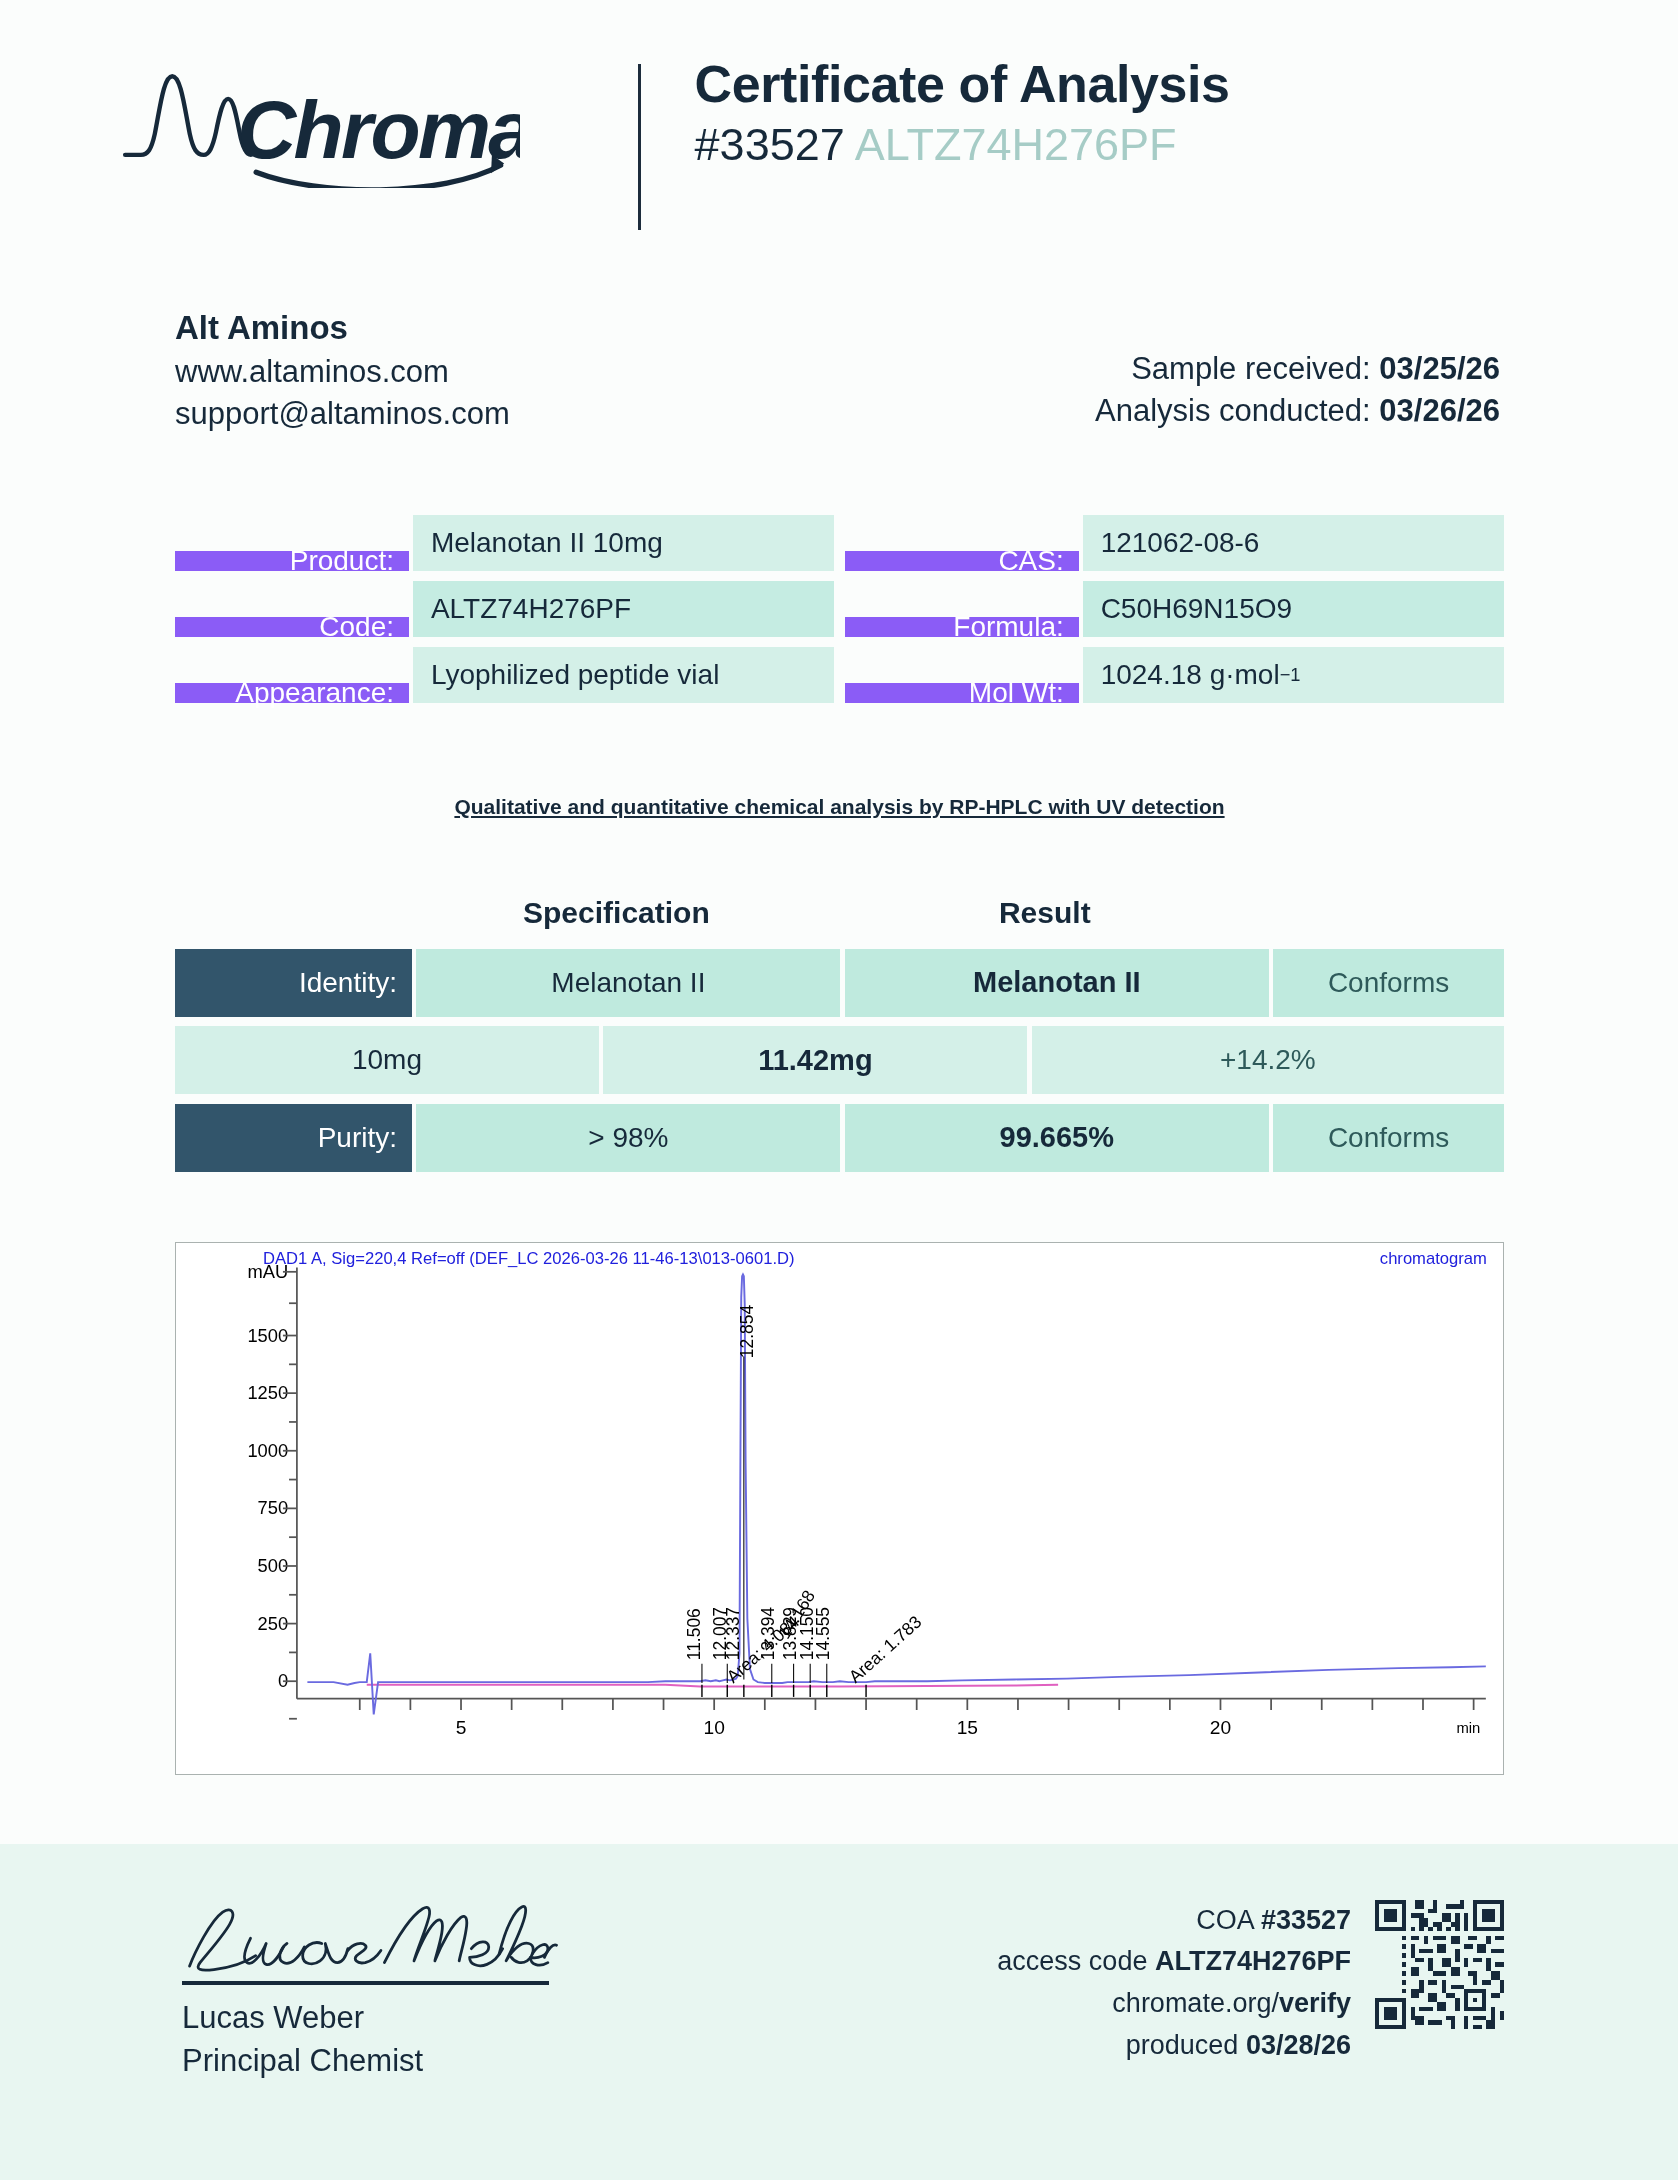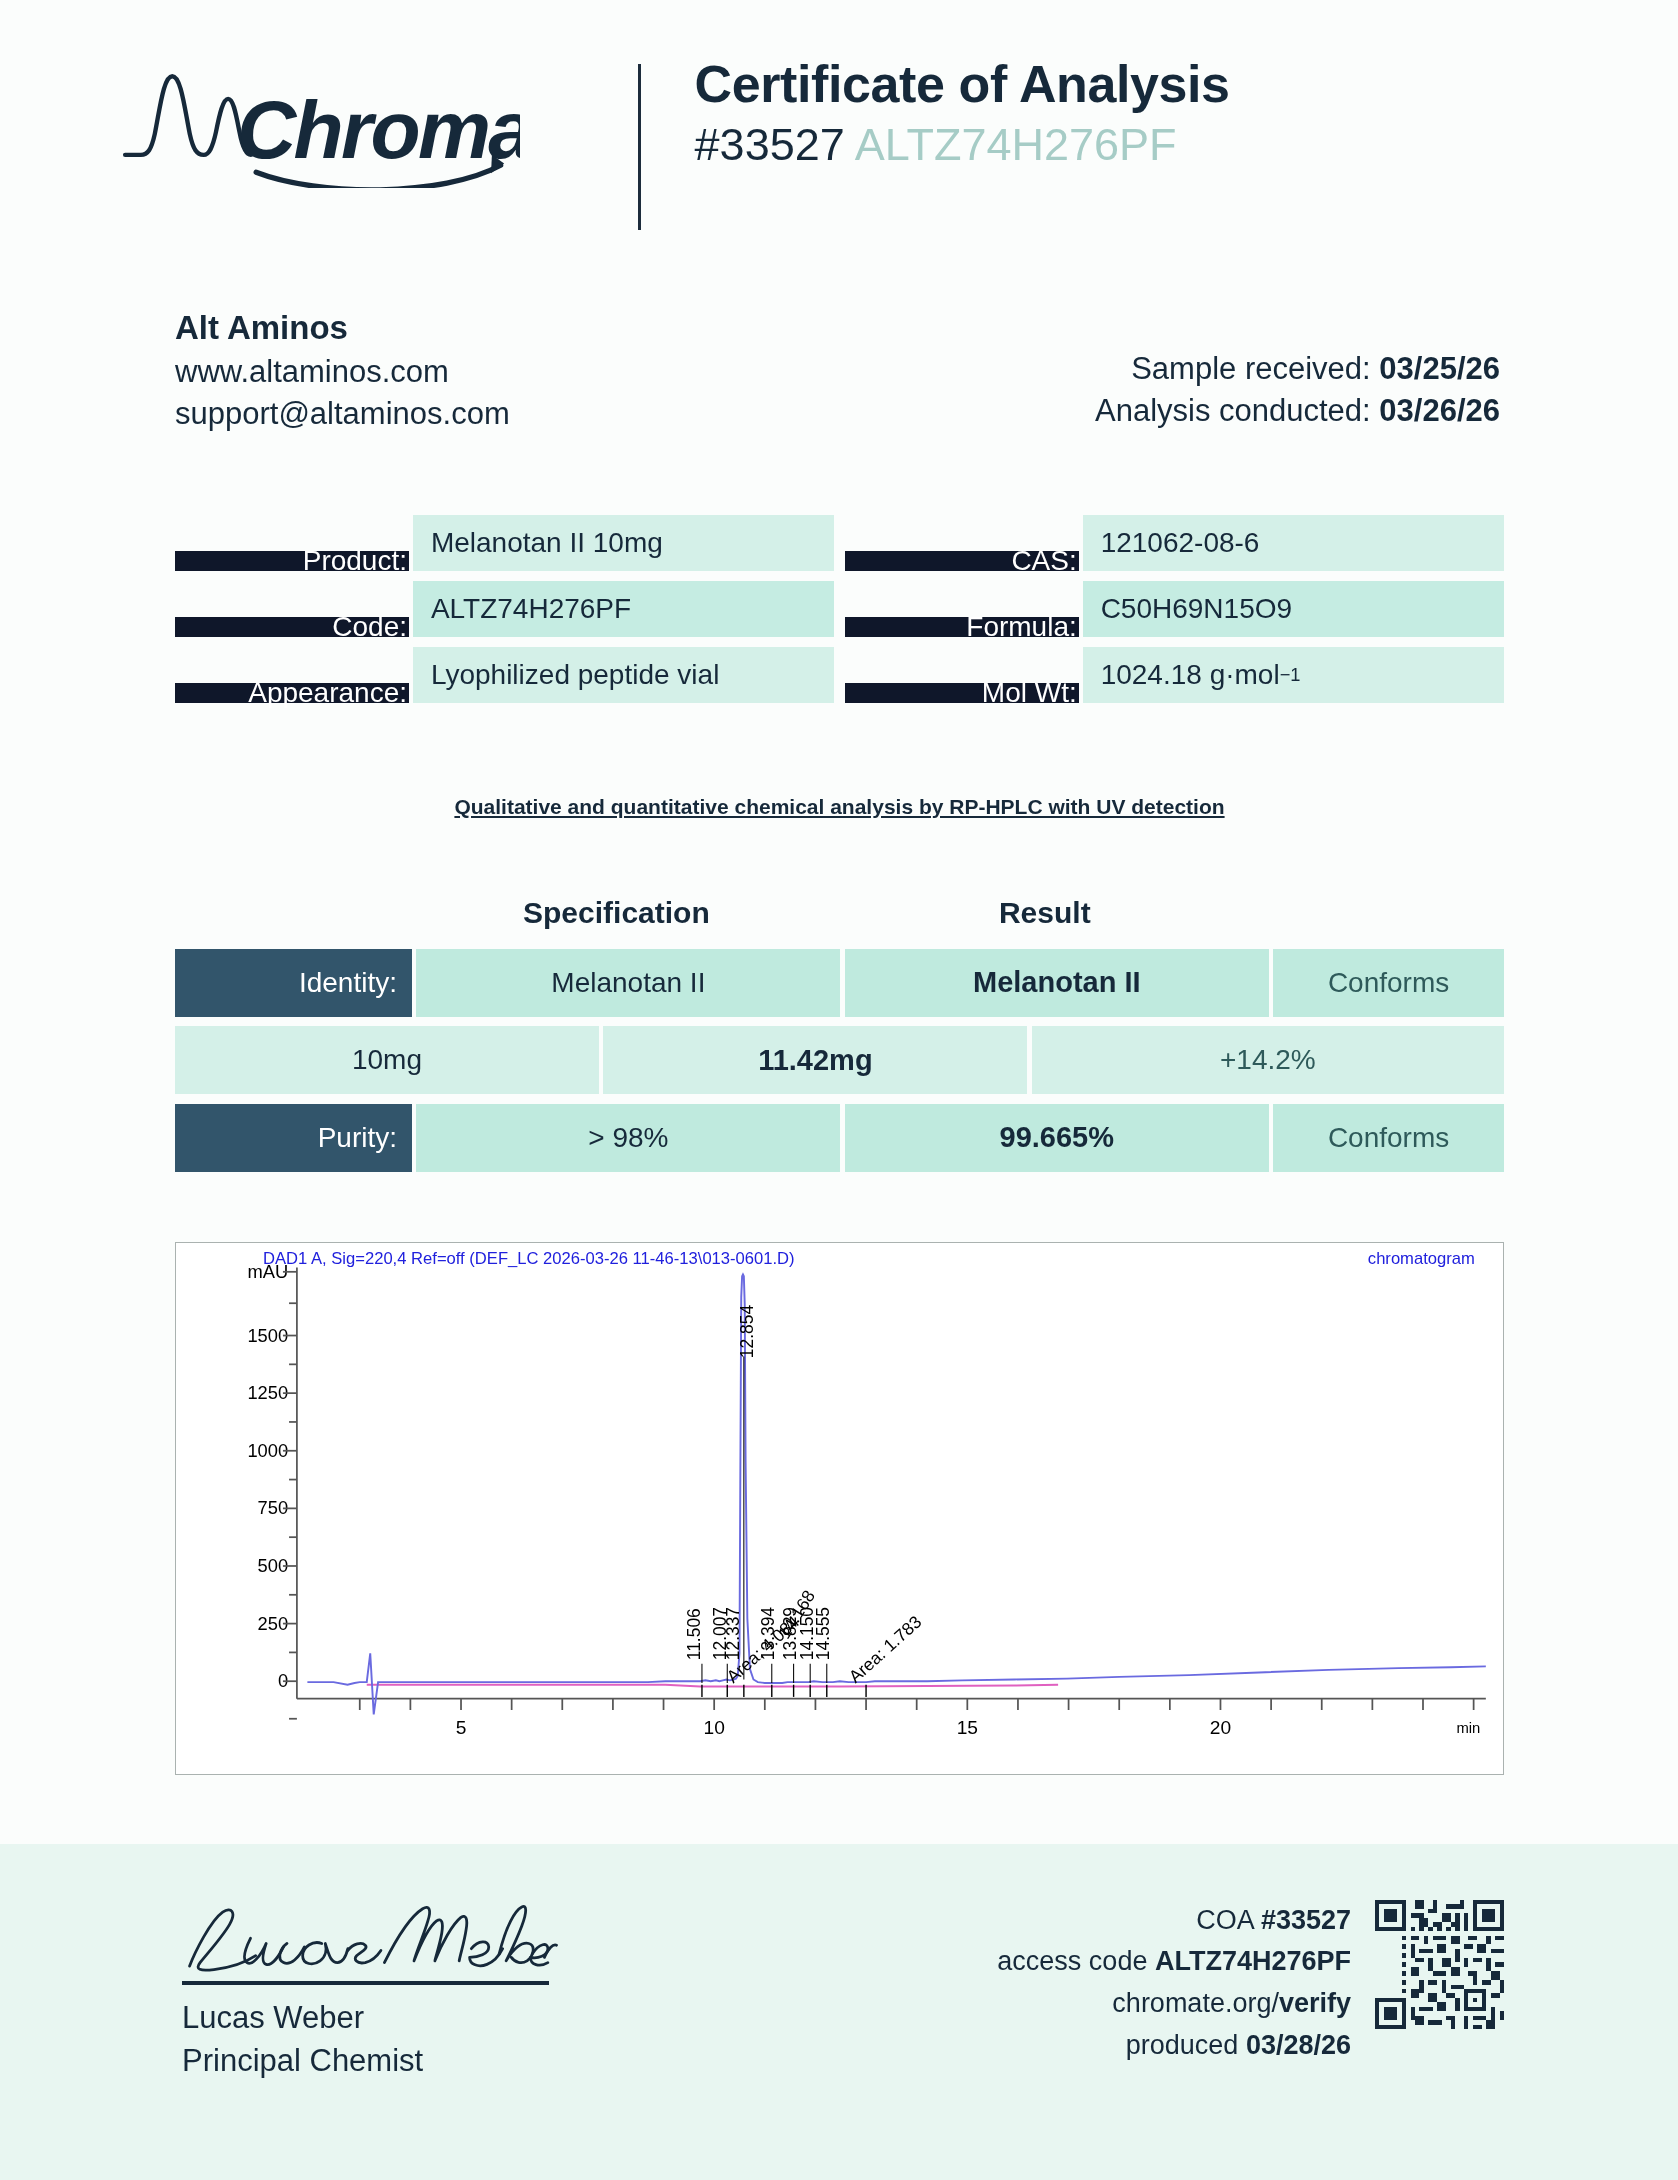--- a/index.html
+++ b/index.html
@@ -100,27 +100,27 @@
   
   .info-table {
     display: flex;
     gap: 10.5px;
     padding: 80px 175px 0 175px;
   }
   .info-col { flex: 1; display: flex; flex-direction: column; gap: 9.6px; }
   .info-row { display: flex; gap: 4.4px; height: 56px; }
   .info-key {
     width: 234px;
-    background: #0f172a;
+    background: #8b5cf6;
     color: #ffffff;
     font-size: 28px;
     display: flex;
     align-items: center;
     justify-content: flex-end;
-    padding-right: 2px;
+    padding-right: 15px;
     font-weight: 350;
     margin-top: 36px;
   }
   .info-val {
     flex: 1;
     background: #d4f0e8;
     color: #16293a;
     font-size: 28px;
     display: flex;
     align-items: center;
@@ -199,21 +199,21 @@
   
   .chrom-wrap {
     margin: 61px 175px 0 175px;
     border: 1.7px solid #aab2b0;
     background: #ffffff;
     height: 533px;
     position: relative;
   }
   .chrom-topbar {
     position: absolute;
-    top: 5.2px; left: 0; right: 16px;
+    top: 5.2px; left: 0; right: 4px;
     display: flex; justify-content: space-between;
     padding: 0 12.2px 0 87px;
     font-size: 16.6px;
   }
   .chrom-sig { color: #2020dd; white-space: nowrap; }
   .chrom-tag { color: #2020dd; }
   .chrom-svg { position: absolute; top: 0; left: 0; }
 
   
   .footer {

